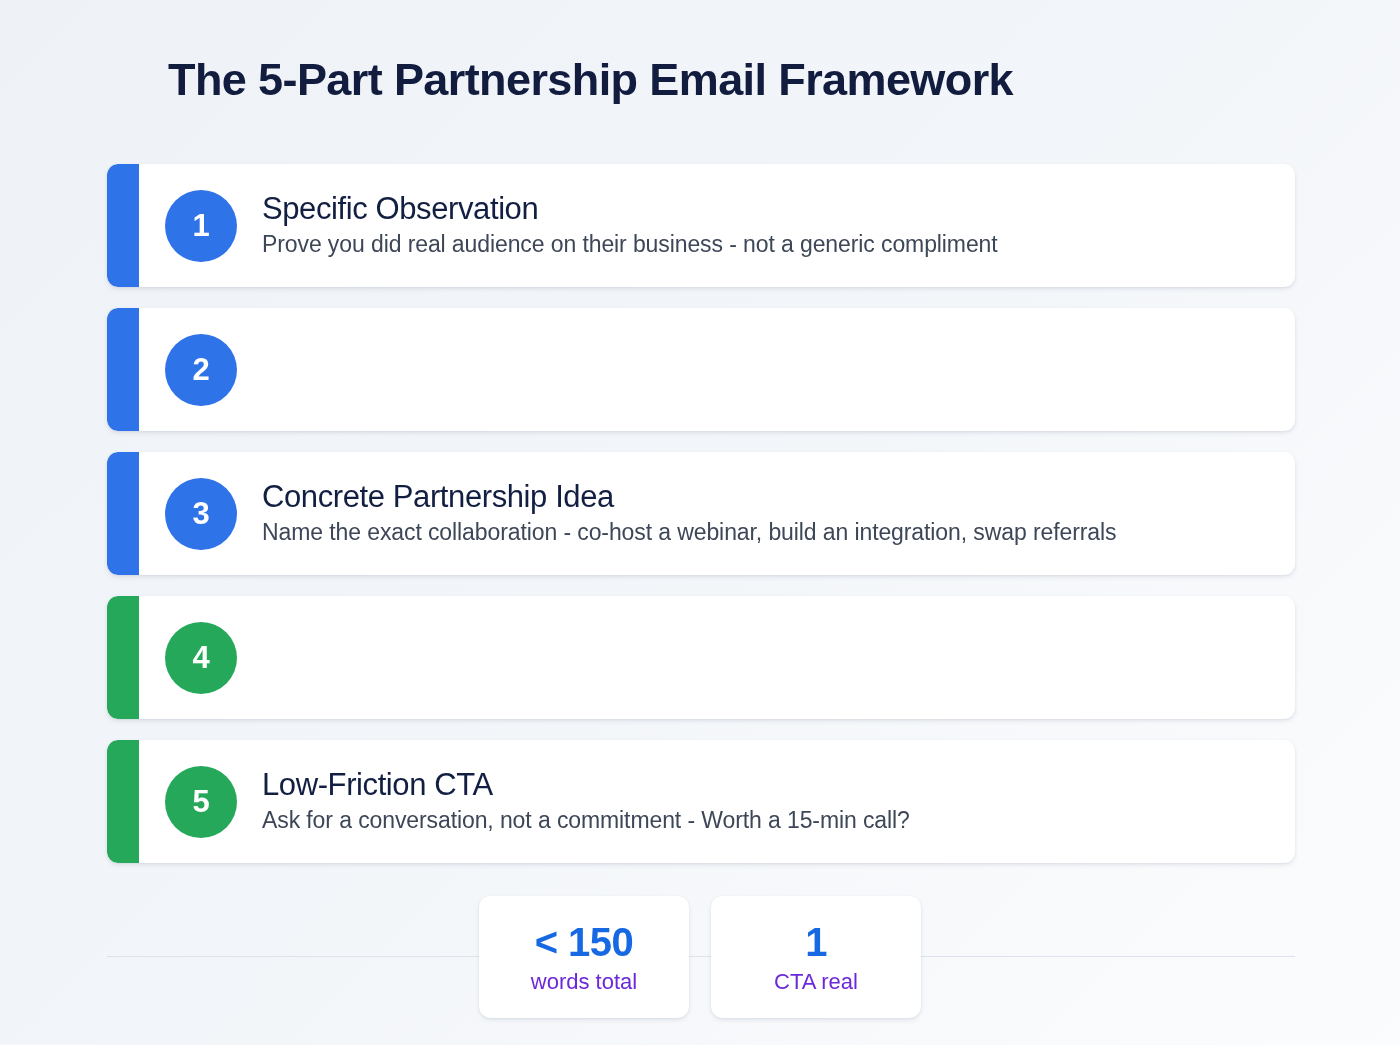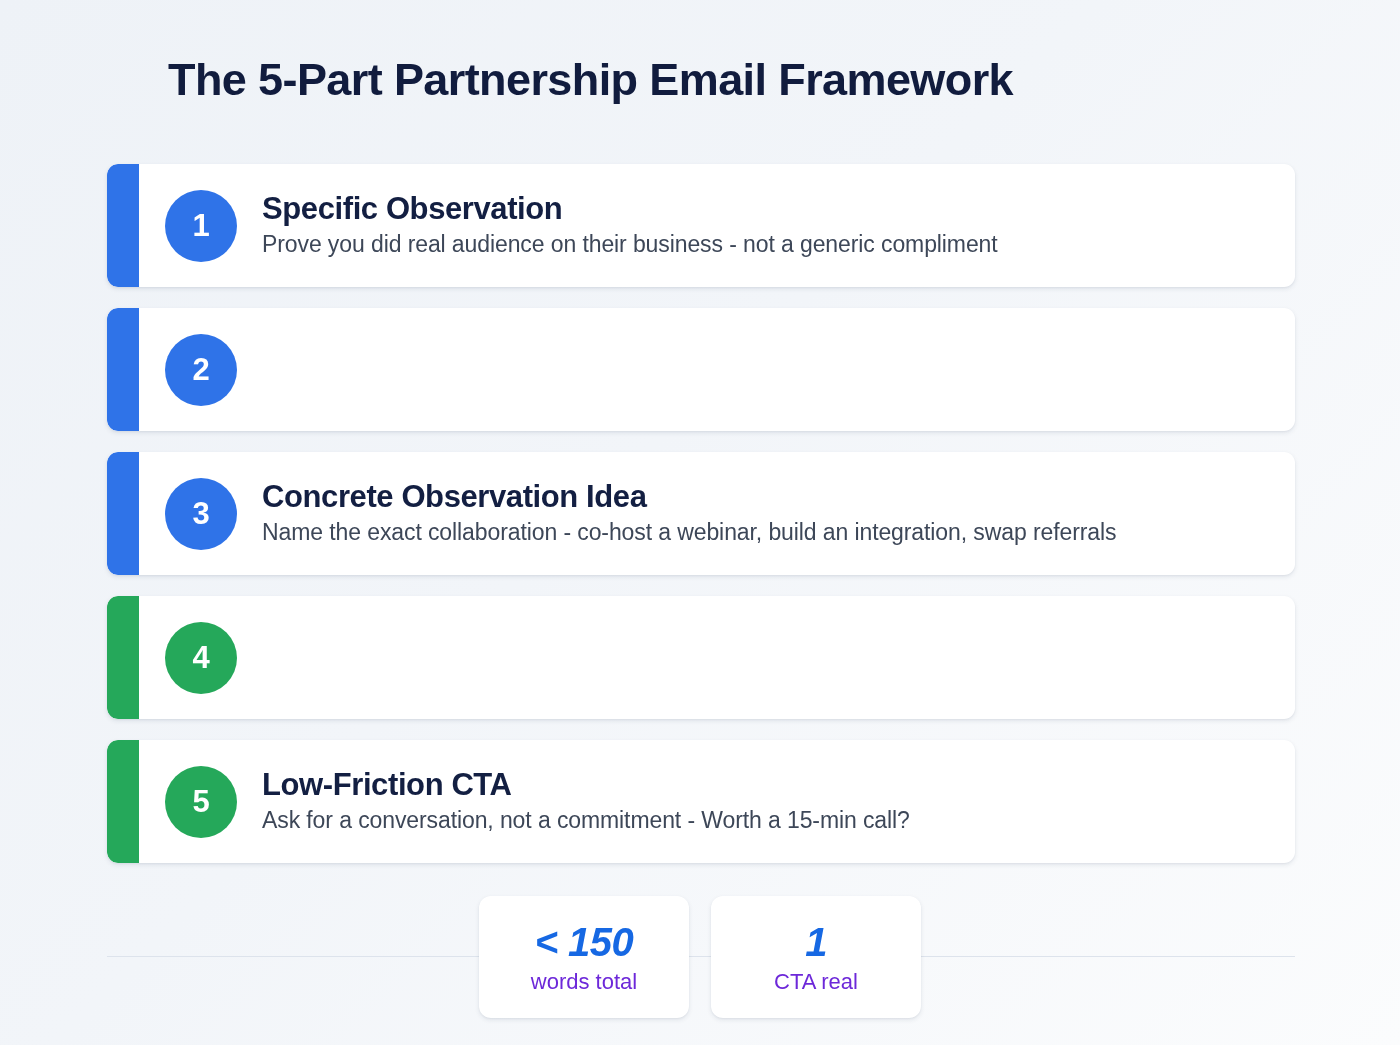--- a/index.html
+++ b/index.html
@@ -93,21 +93,21 @@
   .card-body {
     position: absolute;
     left: 155px;
     right: 26px;
     top: 50%;
     transform: translateY(-50%);
   }
 
   .card-title {
     font-size: 31px;
-    font-weight: bold;
+    font-weight: normal;
     color: #131f42;
     letter-spacing: -0.4px;
     line-height: 1.15;
     margin-bottom: 4px;
   }
 
   .card-desc {
     font-size: 23px;
     color: #3d4758;
     line-height: 1.3;
@@ -147,21 +147,20 @@
     justify-content: center;
     padding: 0 28px;
   }
 
   .stat-value {
     font-size: 40px;
     font-weight: bold;
     color: #1668e3;
     line-height: 1.15;
     letter-spacing: -0.5px;
-    font-style: italic;
   }
 
   .stat-label {
     margin-top: 4px;
     font-size: 22px;
     color: #6d28d9;
     line-height: 1.2;
   }
 </style>
 </head>
@@ -187,21 +186,21 @@
         <div class="badge badge-blue">
           <span>2</span>
         </div>
       </div>
       <div class="card">
         <div class="accent-bar accent-blue"></div>
         <div class="badge badge-blue">
           <span>3</span>
         </div>
         <div class="card-body">
-          <div class="card-title">Concrete Observation Idea</div>
+          <div class="card-title">Concrete Partnership Idea</div>
           <div class="card-desc">Name the exact collaboration - co-host a webinar, build an integration, swap referrals</div>
         </div>
       </div>
       <div class="card">
         <div class="accent-bar accent-green"></div>
         <div class="badge badge-green">
           <span>4</span>
         </div>
       </div>
       <div class="card">

